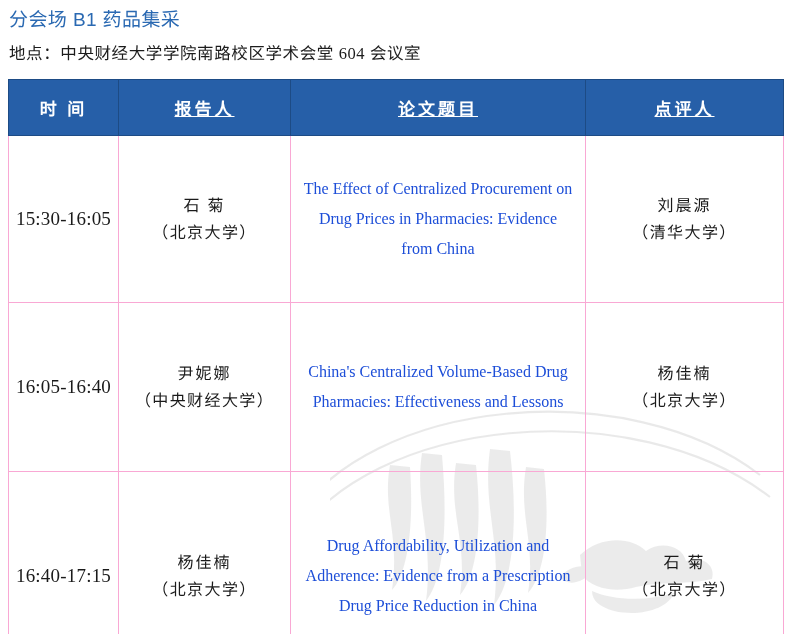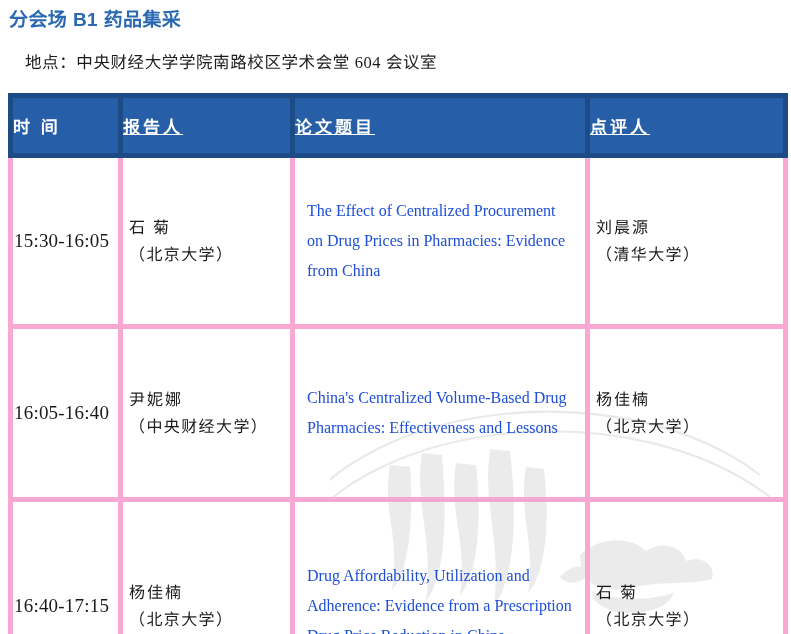--- a/index.html
+++ b/index.html
@@ -30,57 +30,57 @@
   }
 
   
   .page-header {
     position: relative;
     z-index: 2;
     padding: 7px 0 0 9px;
   }
   .session-title {
     font-family: "Liberation Sans", "DejaVu Sans", sans-serif;
-    font-weight: bold;
+    font-weight: normal;
     font-size: 19px;
     line-height: 26px;
     color: #2a69b2;
     letter-spacing: 0.4px;
     margin: 0 0 7px 0;
   }
   .meta-line {
     font-family: "Liberation Serif", "DejaVu Serif", serif;
     font-size: 16.5px;
     line-height: 28px;
     color: #1c1c1c;
     letter-spacing: 0.6px;
-    margin: 16px;
+    margin: 0;
     white-space: nowrap;
   }
   .meta-line .meta-label {
     letter-spacing: 0.6px;
   }
 
   
   .schedule-wrap {
     position: relative;
     z-index: 2;
     margin: 11px 0 0 8px;
     width: 775px;
   }
   table.schedule {
     border-collapse: collapse;
     width: 775px;
     table-layout: fixed;
   }
   table.schedule th,
   table.schedule td {
-    border: 5px solid #f9a8d4;
+    border: 1px solid #f9a8d4;
     vertical-align: middle;
-    text-align: left;
+    text-align: center;
     background: transparent;
   }
   table.schedule thead th {
     background: #265fa8;
     color: #ffffff;
     font-family: "Liberation Sans", "DejaVu Sans", sans-serif;
     font-weight: bold;
     font-size: 17px;
     letter-spacing: 3px;
     height: 55px;

